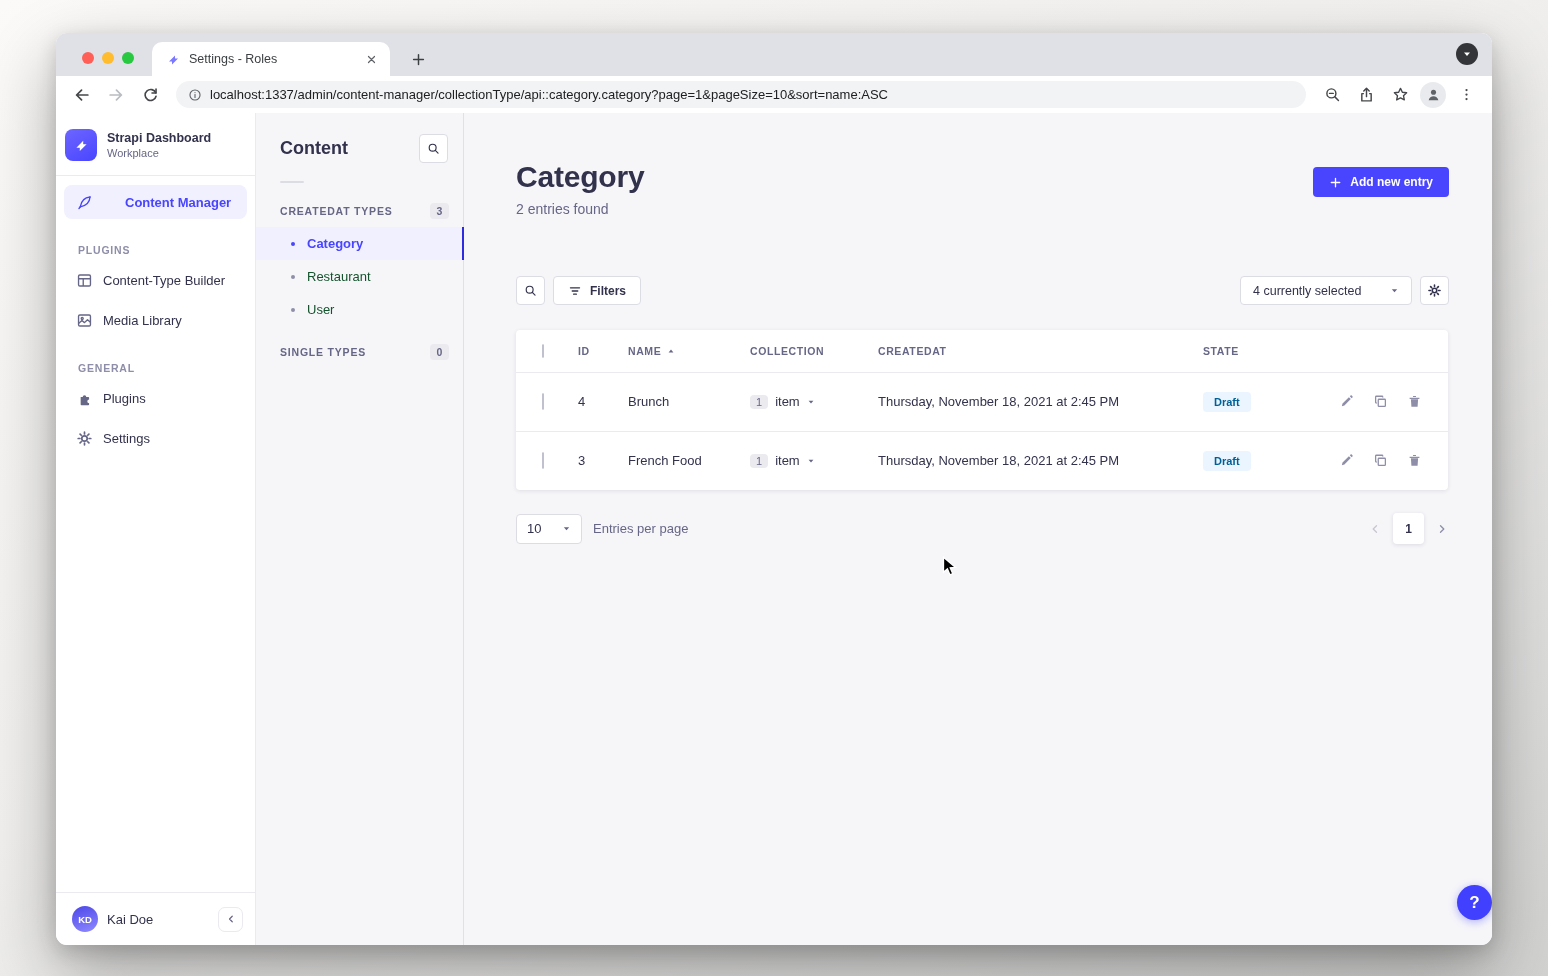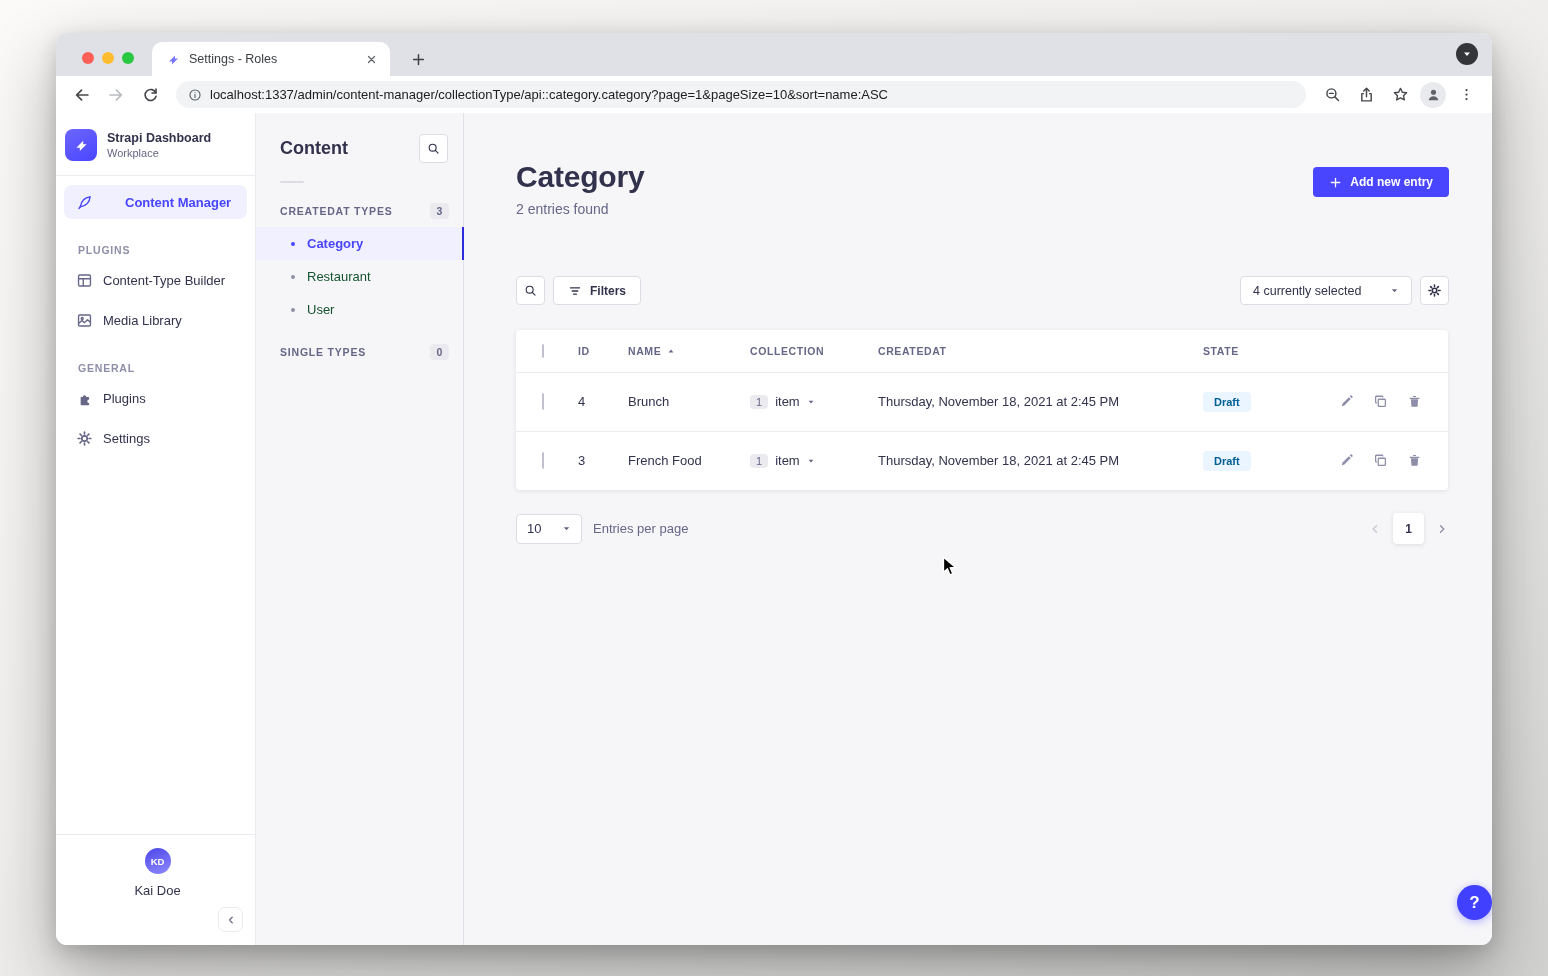--- a/index.html
+++ b/index.html
@@ -45,21 +45,21 @@
   .logo-sub { font-size:11px; color:#666687; }
   .nav-div { height:1px; background:#eaeaef; }
   .nav-item { height:34px; margin:3px 8px; border-radius:8px; display:flex; align-items:center; gap:10px;
     padding:0 12px; font-size:13px; color:#32324d; cursor:default; }
   .nav-item .nicon { width:17px; height:17px; color:#666687; display:flex; }
   .nav-item.sel { background:#f0f0ff; color:#4945ff; font-weight:700; }
   .nav-item.sel .nicon { color:#4945ff; }
   .nav-item.first { margin-top:9px;gap:32px; }
   .sec-label { font-size:10.5px; font-weight:700; letter-spacing:.8px; color:#8e8ea9; margin:22px 0 4px 22px; }
   .nav-user { margin-top:auto; border-top:1px solid #eaeaef; padding:13px 12px 13px 16px;
-    display:flex; align-items:center; gap:9px;flex-direction:column; }
+    display:flex; align-items:center; gap:9px; }
   .kd { width:26px; height:26px; border-radius:50%; background:linear-gradient(160deg,#4c46e8,#8f8aff);
     color:#fff; font-size:9.5px; font-weight:700; display:flex; align-items:center; justify-content:center; }
   .kd-name { font-size:13px; color:#32324d; }
   .collapse-btn { margin-left:auto; width:25px; height:25px; border:1px solid #eaeaef; border-radius:7px;
     background:#fff; display:flex; align-items:center; justify-content:center; color:#666687; }
 
   
   .subnav { width:208px; background:#f6f6f9; border-right:1px solid #e0e0e8; position:relative; }
   .subnav-head { display:flex; align-items:center; justify-content:space-between; padding:21px 15px 0 24px;gap:16px; }
   .subnav-title { font-size:18px; font-weight:700; color:#32324d; }

